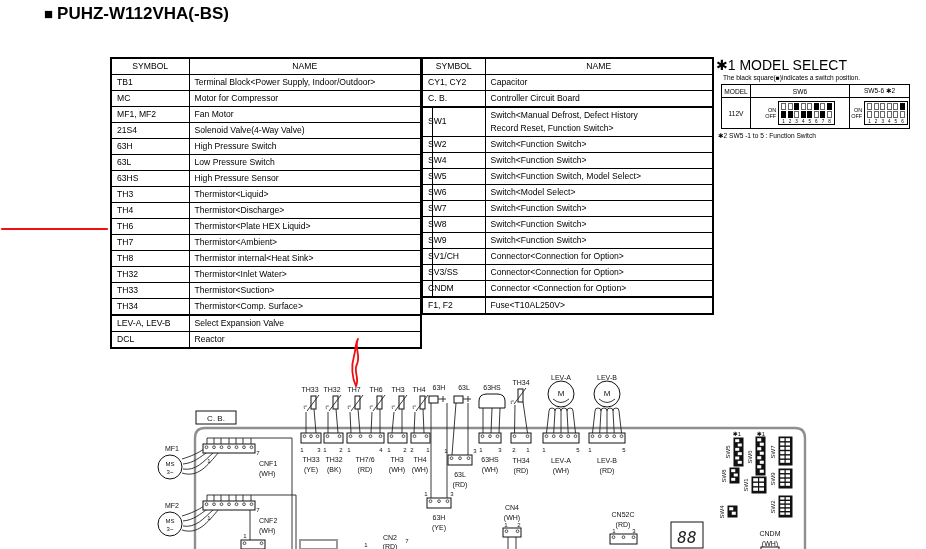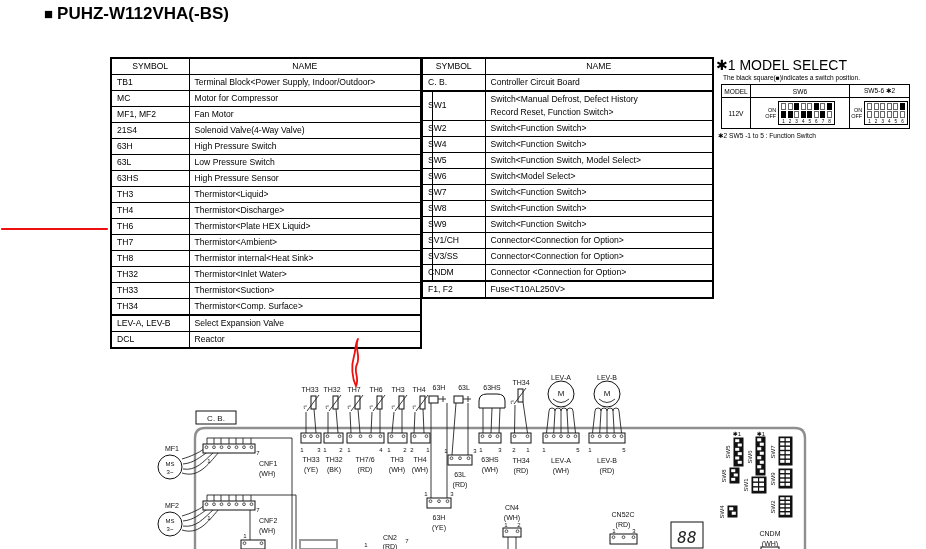--- a/index.html
+++ b/index.html
@@ -141,20 +141,24 @@
       <col style="width:63px">
       <col style="width:228px">
     </colgroup>
   <thead>
       <tr>
     <th>SYMBOL</th>
     <th>NAME</th>
   </tr>
     </thead>
   <tbody id="tbody-right">
+      <tr>
+        <td class="sym-cell">CY1, CY2</td>
+        <td>Capacitor</td>
+      </tr>
       <tr>
         <td class="sym-cell">C. B.</td>
         <td>Controller Circuit Board</td>
       </tr>
       <tr class="thick tall">
         <td class="sym-cell subcell">SW1</td>
         <td>
           <div>Switch&lt;Manual Defrost, Defect History</div>
           <div>Record Reset, Function Switch&gt;</div>
         </td>

